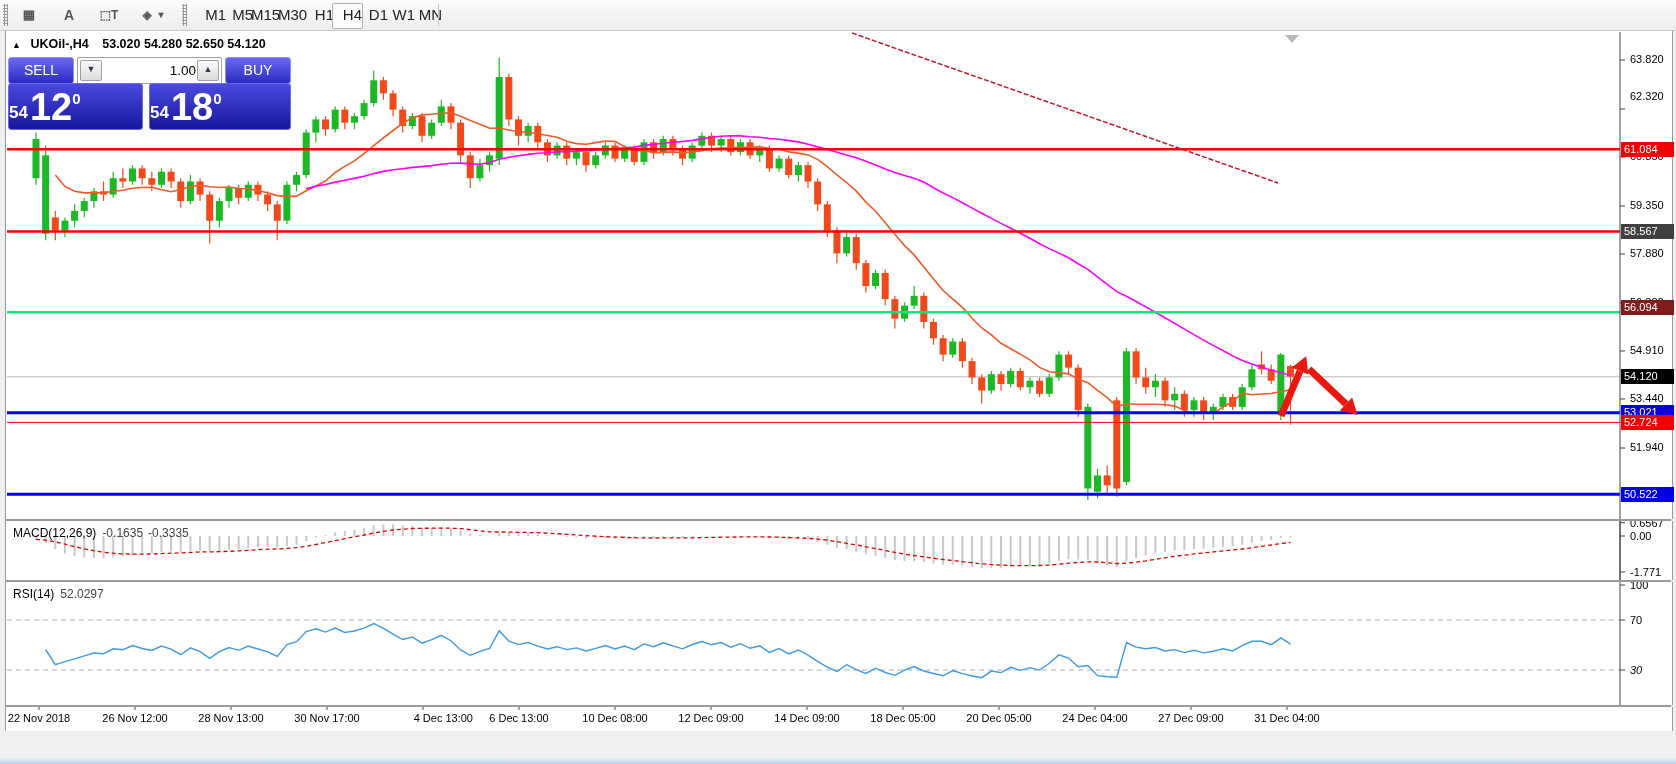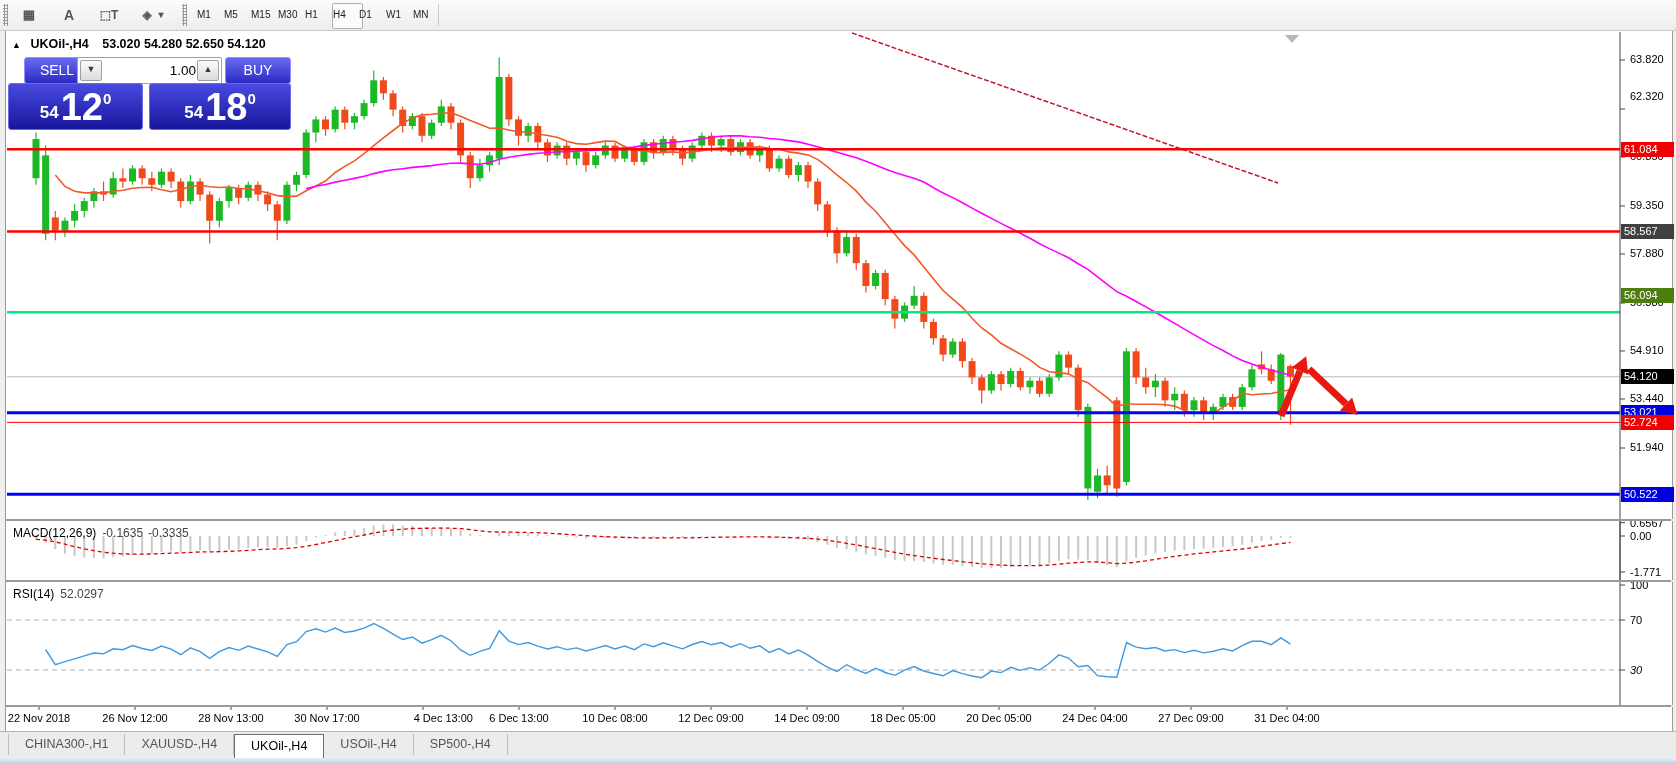--- a/index.html
+++ b/index.html
@@ -8,22 +8,22 @@
 
   
   .toolbar{position:absolute;left:0;top:0;width:1676px;height:30px;
            background:linear-gradient(#fcfcfc,#ededed);border-bottom:1px solid #c9c9c9;z-index:5}
   .tb-handle{position:absolute;top:4px;width:5px;height:22px;
              background-image:radial-gradient(#9a9a9a 1px,transparent 1.2px);
              background-size:3px 3px}
   .tb-icon{position:absolute;top:3px;width:26px;height:24px;text-align:center;line-height:24px;
            color:#555;font-size:14px;font-weight:bold;cursor:default}
   .tb-sep{position:absolute;top:4px;width:1px;height:22px;background:#c8c8c8}
-  .tbtn{position:absolute;top:3px;width:29px;height:24px;line-height:24px;text-align:left;
-        font-size:10px;color:#222;cursor:default}
+  .tbtn{position:absolute;top:3px;width:29px;height:24px;line-height:24px;text-align:right;
+        font-size:15px;color:#222;cursor:default}
   .tbtn.active{background:#fbfbfb;border:1px solid #b0b0b0;border-radius:2px;line-height:22px}
 
   
   .panel-bg{position:absolute;left:5px;width:1666px;background:#fff;z-index:0;border-left:1px solid #9a9a9a;border-right:1px solid #9a9a9a}
   .hsep{position:absolute;left:5px;width:1666px;height:2px;background:#9a9a9a;z-index:3}
   #gfx{position:absolute;left:0;top:0;z-index:1;pointer-events:none}
 
   .chart-title{position:absolute;left:12px;top:37px;z-index:4;font-size:12.5px;font-weight:bold;color:#000}
   .chart-title .tri{font-size:9px;margin-right:6px;cursor:pointer}
 
@@ -34,21 +34,21 @@
                border:1px solid #9090ff;border-radius:3px;cursor:pointer}
   .trade .vol{position:absolute;top:0;left:69px;width:143px;height:25px;background:#fff;
               border:1px solid #a0a0a0;border-radius:2px}
   .trade .spin{position:absolute;top:2px;width:20px;height:19px;background:linear-gradient(#fafafa,#dcdcdc);
                border:1px solid #9f9f9f;border-radius:2px;text-align:center;line-height:17px;
                font-size:9px;color:#335;cursor:pointer}
   .trade .vol input{position:absolute;left:24px;top:1px;width:92px;height:21px;border:0;outline:0;
                     text-align:right;font-size:13.5px;font-family:"Liberation Sans",sans-serif}
   .trade .pricebox{position:absolute;top:26px;height:45px;border-radius:3px;color:#fff;
                    background:linear-gradient(#4a4ae0,#16169c);border:1px solid #6a6ae8;
-                   display:flex;align-items:center;justify-content:center;cursor:pointer}
+                   display:flex;align-items:center;cursor:pointer}
   .trade .pricebox .sm{font-size:17px;font-weight:bold;margin-top:12px}
   .trade .pricebox .bg{font-size:38px;font-weight:bold;line-height:38px;margin-left:2px}
   .trade .pricebox .sup{font-size:15px;font-weight:bold;margin-bottom:16px}
 
   
   .ptick{position:absolute;left:1630px;width:46px;font-size:11px;color:#000;z-index:2}
   .plabel{position:absolute;left:1621px;width:50px;height:15px;line-height:15px;z-index:3;
           font-size:11px;color:#fff;padding-left:3px}
   .itick{position:absolute;left:1630px;font-size:11px;color:#000;z-index:2}
   .tlabel{position:absolute;top:712px;width:100px;text-align:center;font-size:11px;color:#000;z-index:2}
@@ -106,21 +106,21 @@
   <div class="hsep" style="top:705px"></div>
   <div class="timeaxis"></div>
 
   <div class="chart-title">
     <span class="tri">▲</span>
     <span>UKOil-,H4</span>
     <span style="margin-left:10px;font-weight:bold">53.020 54.280 52.650 54.120</span>
   </div>
 
   <div class="trade">
-    <div class="hbtn" style="left:16px;width:64px">SELL</div>
+    <div class="hbtn" style="left:0;width:64px">SELL</div>
     <div class="vol">
       <div class="spin" style="left:2px">▼</div>
       <input value="1.00" style="">
       <div class="spin" style="right:2px">▲</div>
     </div>
     <div class="hbtn" style="left:217px;width:64px">BUY</div>
     <div class="pricebox" style="left:0;width:133px">
       <span class="sm">54</span>
       <span class="bg">12</span>
       <span class="sup">0</span>
@@ -590,41 +590,34 @@
     </svg>
 
 
   <div class="ind-title" style="left:13px;top:526px">
     <span>MACD(12,26,9)</span><span class="v1">-0.1635</span><span class="v2">-0.3335</span>
   </div>
   <div class="ind-title" style="left:13px;top:587px">
     <span>RSI(14)</span><span class="v1">52.0297</span>
   </div>
 
-  <div class="tabs" id="tabbar">
-      <div class="tab first">CHINA300-,H1</div>
-      <div class="tab">XAUUSD-,H4</div>
-      <div class="tab active">UKOil-,H4</div>
-      <div class="tab">USOil-,H4</div>
-      <div class="tab">SP500-,H4</div>
-    </div>
   <div class="status"></div>
 <div class="ptick" style="top: 53.0096px;">63.820</div>
     <div class="ptick" style="top: 90px;">62.320</div>
     <div class="ptick" style="top: 150.01px;">60.850</div>
     <div class="ptick" style="top: 199px;">59.350</div>
     <div class="ptick" style="top: 247.01px;">57.880</div>
     <div class="ptick" style="top: 296px;">56.380</div>
     <div class="ptick" style="top: 344.01px;">54.910</div>
     <div class="ptick" style="top: 392.02px;">53.440</div>
     <div class="ptick" style="top: 441.01px;">51.940</div>
     <div class="plabel" style="top: 369.312px; background: rgb(0, 0, 0);">54.120</div>
     <div class="plabel" style="top: 141.867px; background: rgb(240, 0, 0);">61.084</div>
     <div class="plabel" style="top: 224.073px; background: #404040;">58.567</div>
-    <div class="plabel" style="top: 288px; background: #4d7c0f;">56.094</div>
+    <div class="plabel" style="top: 300px; background: #7f1d1d;">56.094</div>
     <div class="plabel" style="top: 405.205px; background: rgb(0, 0, 224);">53.021</div>
     <div class="plabel" style="top: 414.905px; background: rgb(240, 0, 0);">52.724</div>
     <div class="plabel" style="top: 486.822px; background: rgb(0, 0, 224);">50.522</div>
     <div class="itick" style="top: 517px;">0.6567</div>
     <div class="itick" style="top: 530px;">0.00</div>
     <div class="itick" style="top: 565.951px;">-1.771</div>
     <div class="itick" style="top: 579px;">100</div>
     <div class="itick" style="top: 614px;">70</div>
     <div class="itick" style="top: 664px; font-style: italic;">30</div>
     <div class="tlabel" style="left: -11px;">22 Nov 2018</div>

